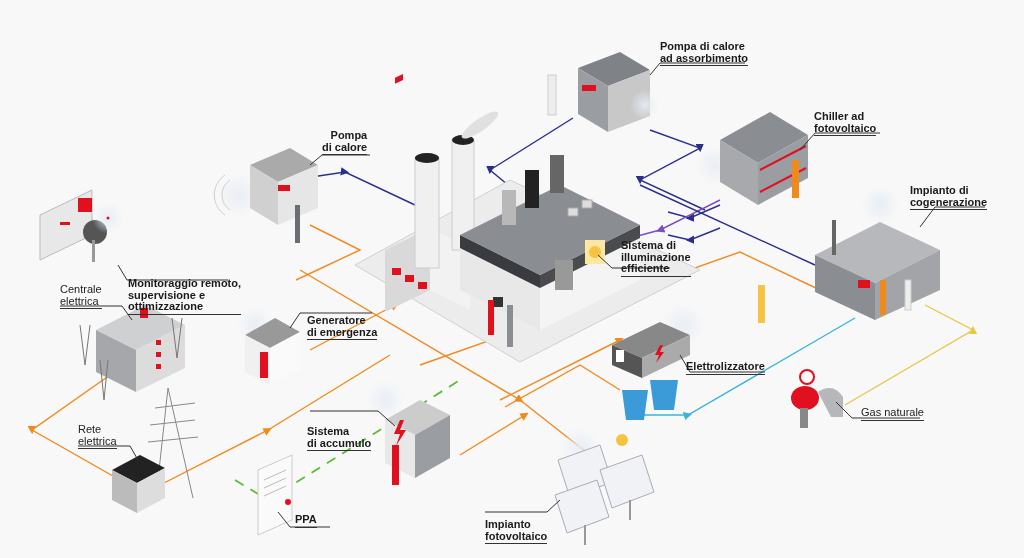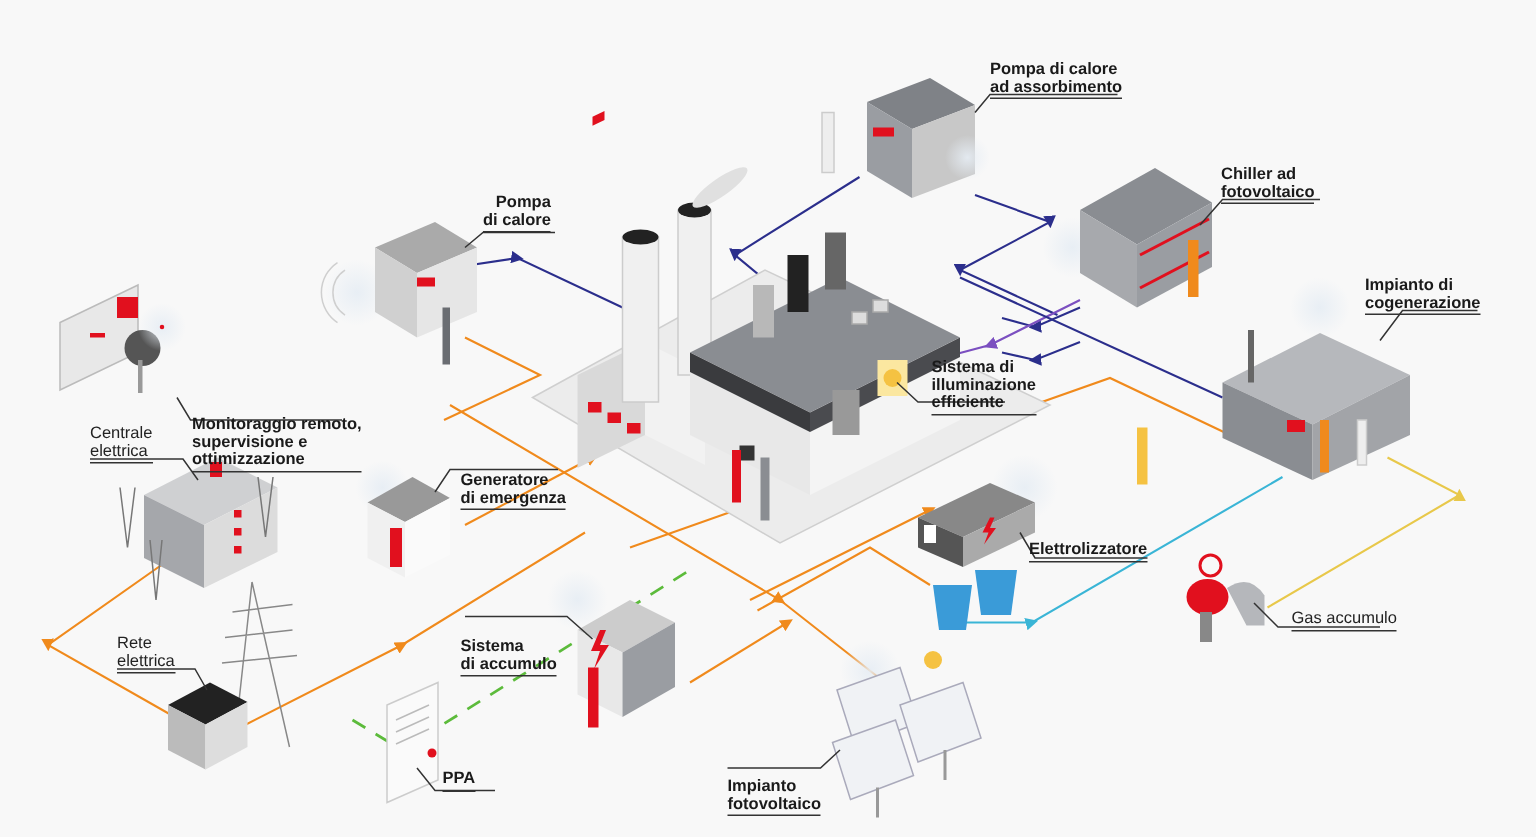--- a/index.html
+++ b/index.html
@@ -258,16 +258,16 @@
 <div class="lbl" style="left:307px;top:300px;margin-top:15px;"><span class="ul">Generatore
 di emergenza</span></div>
 <div class="lbl" style="left:621px;top:240px;"><span class="ul">Sistema di
 illuminazione
 efficiente</span></div>
 <div class="lbl" style="left:686px;top:361px;"><span class="ul">Elettrolizzatore</span></div>
 <div class="lbl light" style="left:78px;top:424px;"><span class="ul">Rete
 elettrica</span></div>
 <div class="lbl" style="left:307px;top:426px;"><span class="ul">Sistema
 di accumulo</span></div>
-<div class="lbl light" style="left:861px;top:407px;"><span class="ul">Gas accumulo</span></div>
+<div class="lbl light" style="left:861px;top:407px;"><span class="ul">Gas naturale</span></div>
 <div class="lbl" style="left:485px;top:490px;margin-top:29px;"><span class="ul">Impianto
 fotovoltaico</span></div>
 <div class="lbl" style="left:295px;top:514px;"><span class="ul">PPA</span></div>
 
 </body></html>

